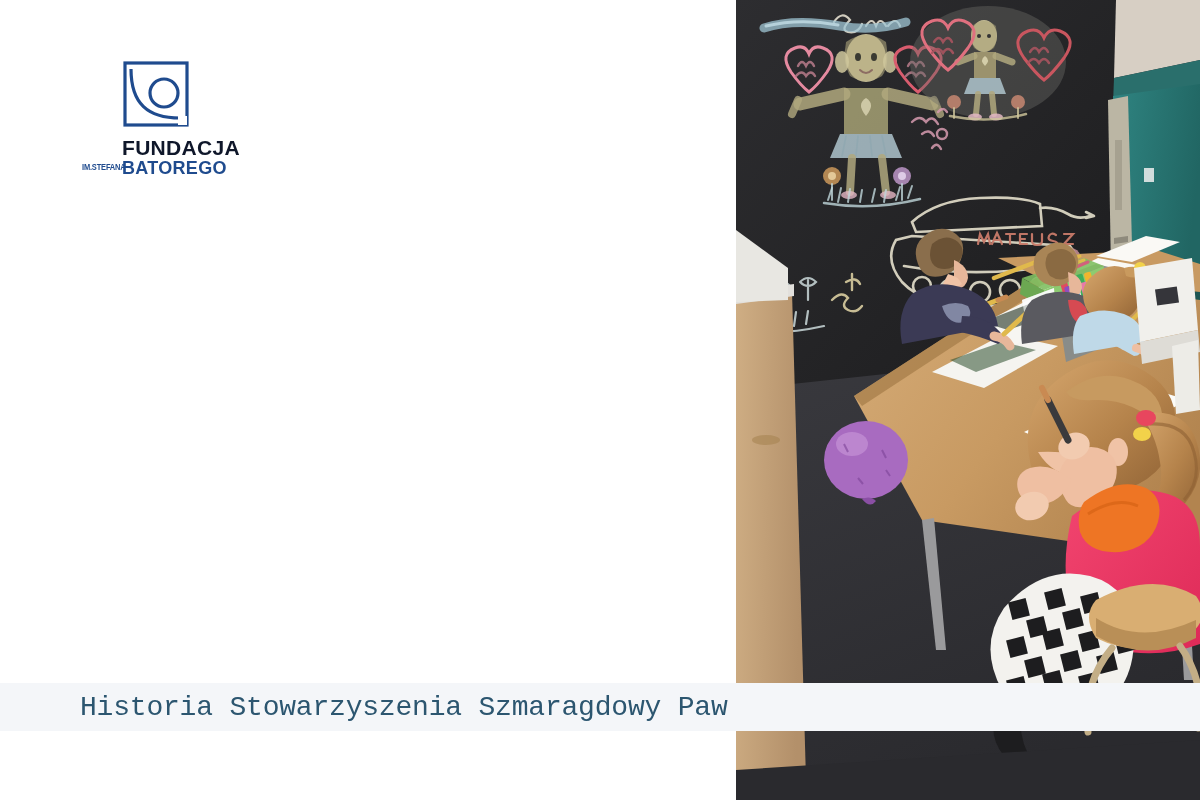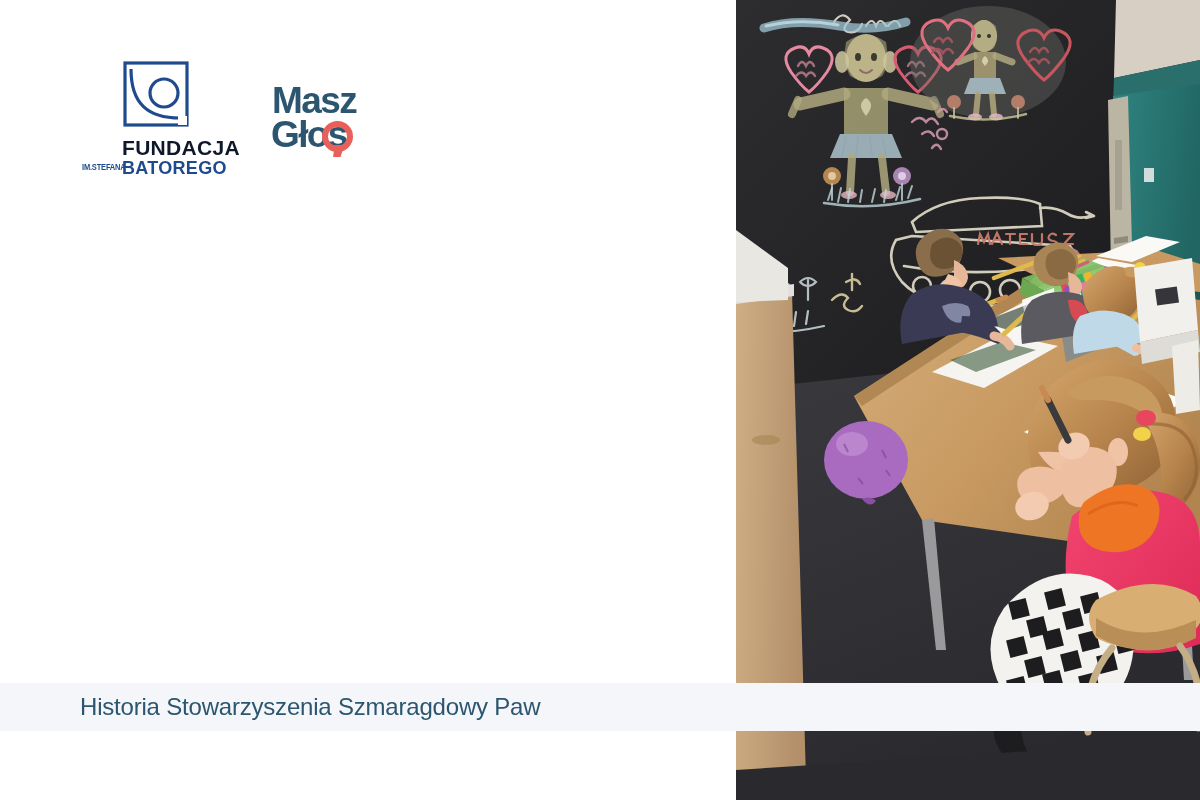--- a/index.html
+++ b/index.html
@@ -168,25 +168,26 @@
     top: 683px;
     width: 1200px;
     height: 48px;
     background: #F4F6F9;
     z-index: 5;
     display: flex;
     align-items: center;
   }
   .caption-text {
     margin-left: 80px;
-    font-size: 24px;
+    font-size: 28px;
     font-weight: 400;
     color: #2C5670;
     letter-spacing: -0.2px;
     white-space: nowrap;
+    font-family: Liberation Mono, monospace;
   }
 
   
   .photo {
     position: absolute;
     left: 736px;
     top: 0;
     width: 464px;
     height: 800px;
     overflow: hidden;
@@ -592,25 +593,20 @@
           <circle cx="42" cy="33" r="14" fill="none" stroke="#1F4B8E" stroke-width="3.2"></circle>
           <rect x="56" y="56" width="9" height="9" fill="#ffffff"></rect>
         </svg>
         <div class="batory-wordmark">
           <div class="batory-im">IM.STEFANA</div>
           <div class="batory-l1">FUNDACJA</div>
           <div class="batory-l2">BATOREGO</div>
         </div>
       </div>
 
-      <div class="mg-logo">
-        <div class="mg-line1">Masz</div>
-        <div class="mg-line2">Głos</div>
-        <div class="mg-bubble"></div>
-      </div>
 
     </div>
 
 
   </div>
 
   <div class="caption-band">
     <div class="caption-text">Historia Stowarzyszenia Szmaragdowy Paw</div>
   </div>
 

